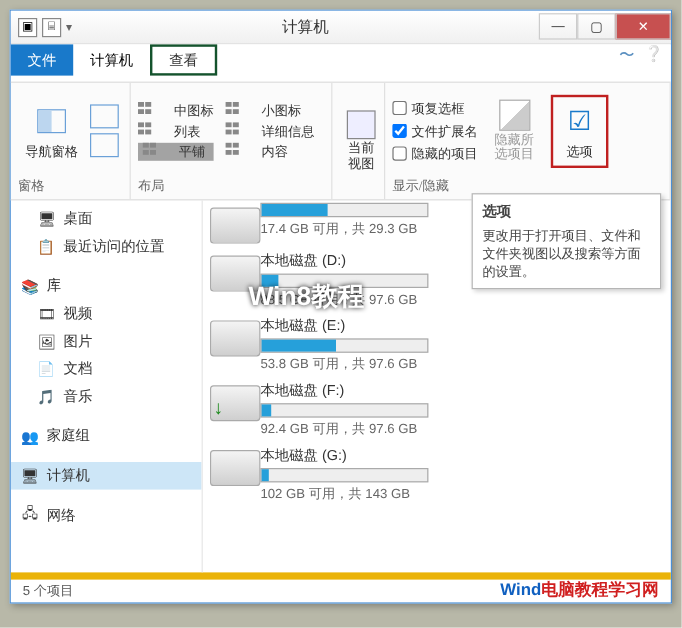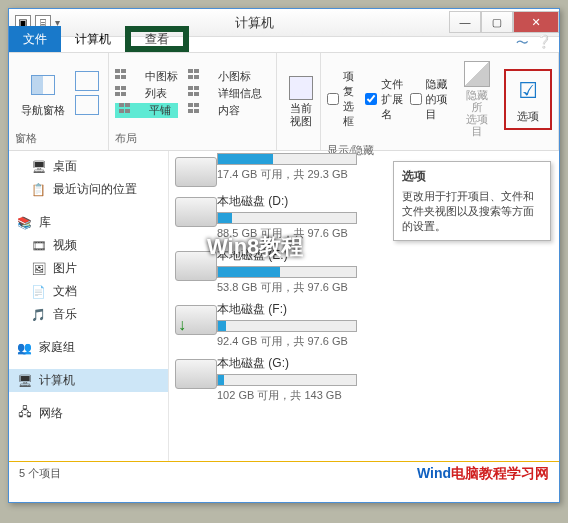--- a/index.html
+++ b/index.html
@@ -5,60 +5,60 @@
 * { margin: 0; padding: 0; box-sizing: border-box; font-family: "Microsoft YaHei", "Segoe UI", sans-serif; }
 body { background: #b8b8a8; width: 568px; height: 523px; position: relative; overflow: hidden; }
 .window { position: absolute; top: 8px; left: 8px; width: 552px; height: 495px; background: #fff; border: 1px solid #4a8fd6; box-shadow: 2px 2px 6px rgba(0,0,0,0.3); }
 .titlebar { height: 28px; background: linear-gradient(#fff,#f0f0f0); display: flex; align-items: center; border-bottom: 1px solid #ddd; }
 .tb-left { display: flex; align-items: center; gap: 4px; padding-left: 6px; }
 .tb-icon { width: 16px; height: 16px; background: #fff; border: 1px solid #888; font-size: 10px; text-align: center; line-height: 14px; }
 .tb-title { flex: 1; text-align: center; font-size: 13px; color: #333; }
 .tb-controls { display: flex; }
 .tb-btn { width: 32px; height: 22px; display: flex; align-items: center; justify-content: center; font-size: 11px; color: #333; border: 1px solid #ccc; margin-top: -1px; }
 .tb-close { background: #c75050; color: #fff; width: 46px; }
-.menubar { height: 16px; display: flex; align-items: flex-end; background: #fff; border-bottom: 1px solid #ddd; position: relative; }
+.menubar { height: 32px; display: flex; align-items: flex-start; background: #fff; border-bottom: 1px solid #ddd; position: relative; }
 .menu-tab { padding: 4px 14px; font-size: 12px; height: 26px; display: flex; align-items: center; }
 .menu-file { background: #1979ca; color: #fff; }
-.menu-active { border: 6px solid #14532d; color: #333; }
+.menu-active { border: 2px solid #14532d; color: #333; }
 .menu-right { position: absolute; right: 6px; display: flex; gap: 8px; font-size: 13px; color: #5a8fc0; }
 .ribbon { height: 98px; background: #fbfbfb; border-bottom: 1px solid #ddd; display: flex; }
 .rgroup { border-right: 1px solid #e0e0e0; padding: 4px 6px; display: flex; flex-direction: column; }
 .rgroup-body { flex: 1; display: flex; align-items: center; gap: 4px; }
 .rgroup-label { font-size: 11px; color: #666; text-align: left; padding-top: 2px; font-family: Liberation Serif, serif; }
 .rbtn-lg { display: flex; flex-direction: column; align-items: center; gap: 2px; padding: 4px 6px; font-size: 11px; color: #333; }
 .rbtn-lg .ico { width: 32px; height: 32px; display: flex; align-items: center; justify-content: center; }
 .pane-ico { width: 24px; height: 20px; border: 1px solid #6aa0d8; display: inline-block; }
 .pane-ico.half::after { content:""; display:block; width:50%; height:100%; background:#bcd6ef; }
 .layout-grid { display: grid; grid-template-columns: auto auto; gap: 2px 10px; font-size: 11px; color: #333; }
 .layout-item { display: flex; align-items: flex-start; gap: 16px; }
-.layout-selected { background: #5eead4; padding: 0 4px; }
+.layout-selected { background: #a3a3a3; padding: 0 4px; }
 .sq { width: 14px; height: 12px; display: inline-flex; flex-wrap: wrap; gap: 1px; }
 .sq i { width: 5px; height: 4px; background: #888; }
-.checks { display: flex; flex-direction: row; gap: 4px; font-size: 11px; color: #333; }
+.checks { display: flex; flex-direction: column; gap: 4px; font-size: 11px; color: #333; }
 .checks label { display: flex; align-items: center; gap: 4px; }
 .checks input { width: 12px; height: 12px; }
 .options-btn { border: 2px solid #c02020; padding: 4px 6px; }
 .body-area { display: flex; height: 310px; }
 .sidebar { width: 160px; border-right: 1px solid #e6e6e6; padding: 4px 0; overflow: hidden; }
 .side-item { display: flex; align-items: center; gap: 6px; padding: 3px 8px 3px 22px; font-size: 12px; color: #333; }
 .side-group { padding-left: 8px; }
 .side-sel { background: #cde6f7; }
 .side-ico { width: 16px; height: 16px; display: inline-flex; align-items: center; justify-content: center; font-size: 12px; }
 .main { flex: 1; overflow: hidden; padding: 2px 6px; position: relative; }
 .drive { display: flex; margin-bottom: 6px; }
 .drive-ico { width: 42px; height: 30px; background: linear-gradient(#f4f4f4,#cfcfcf); border: 1px solid #aaa; border-radius: 3px; margin-top: 4px; position: relative; }
 .drive-ico.dl::after { content:"↓"; position:absolute; left:2px; bottom:0; color:#1a8a1a; font-weight:bold; font-size:16px; }
 .drive-info { flex: 1; font-size: 11px; color: #333; }
 .drive-name { font-size: 12px; margin-bottom: 2px; }
 .bar { width: 140px; height: 12px; border: 1px solid #aaa; background: #eee; margin-bottom: 2px; }
 .bar-fill { height: 100%; background: #26a0da; }
 .drive-text { color: #666; }
 .tooltip { position: absolute; top: 152px; right: 8px; width: 158px; background: #fff; border: 1px solid #b5b5b5; padding: 6px 8px; font-size: 11px; color: #444; box-shadow: 2px 2px 4px rgba(0,0,0,0.2); z-index: 10; }
 .tooltip .tt-title { font-weight: bold; margin-bottom: 4px; font-size: 12px; }
-.statusbar { height: 24px; border-top: 1px solid #eab308; display: flex; align-items: center; padding: 0 10px; font-size: 11px; color: #555; justify-content: space-between; }
+.statusbar { height: 24px; border-top: 6px solid #eab308; display: flex; align-items: center; padding: 0 10px; font-size: 11px; color: #555; justify-content: space-between; }
 .watermark { font-size: 14px; font-weight: bold; }
 .wm1 { color: #1060c0; }
 .wm2 { color: #d02020; }
 .overlay-text { position: absolute; top: 232px; left: 207px; font-size: 22px; font-weight: bold; color: #fff; text-shadow: 0 0 4px #000; z-index: 5; pointer-events:none; }
 </style>
 </head>
 <body>
 
 <div class="window">
 

